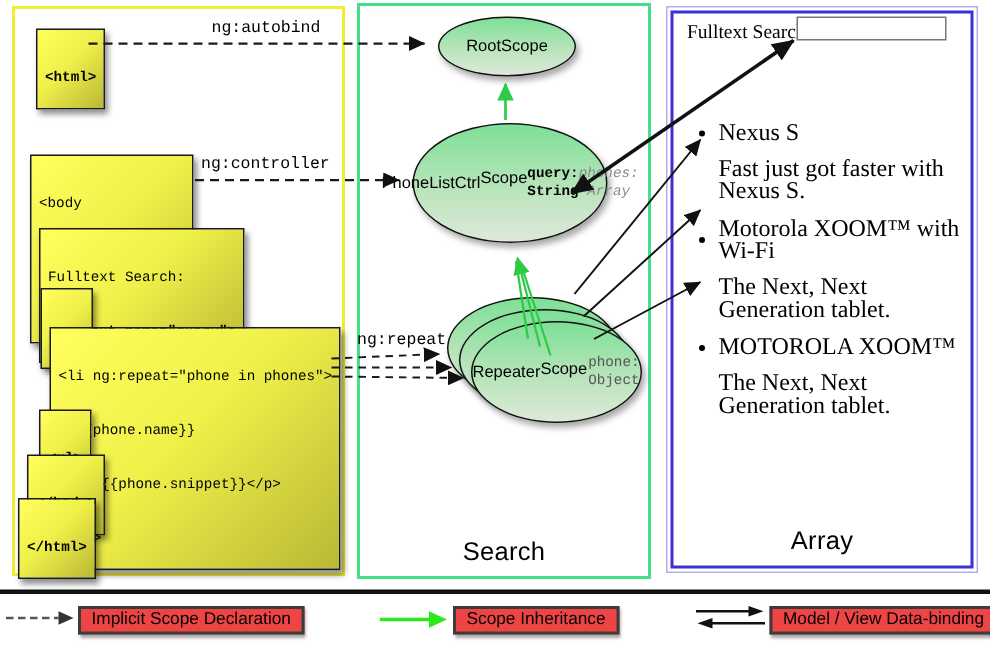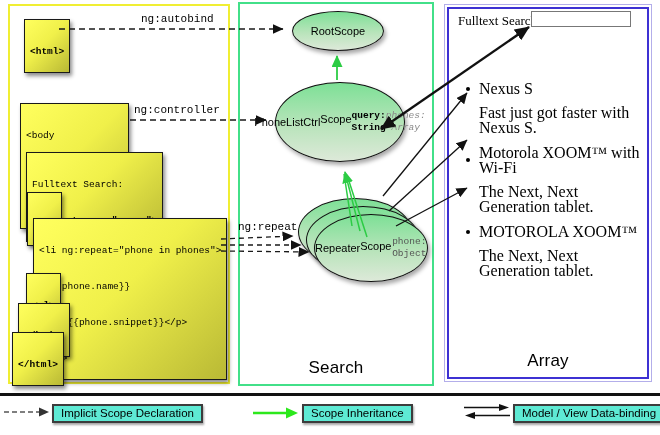--- a/index.html
+++ b/index.html
@@ -49,21 +49,21 @@
              font-family:"Liberation Serif",serif;font-size:16px;line-height:15px;}
   .v-name{display:flex;align-items:center;gap:9px;margin-bottom:9px;}
   .bullet{width:4px;height:4px;border-radius:50%;background:#000;flex:0 0 auto;}
   .v-snip{margin-left:13px;margin-bottom:10px;}
 
   
   #arrows{position:absolute;left:0;top:0;z-index:6;pointer-events:none;}
 
   
   .separator{position:absolute;left:0;top:393px;width:660px;height:3px;background:#111;z-index:2;}
-  .legend-box{position:absolute;top:404px;z-index:3;border:2px solid #3c3c3c;background:#5eead4;
+  .legend-box{position:absolute;top:404px;z-index:3;border:2px solid #3c3c3c;background:#ef4444;
               padding:1px 7px 2px;font-size:11.5px;white-space:nowrap;
               box-shadow:1px 2px 2px rgba(0,0,0,.35);}
   .legend-glyph{position:absolute;z-index:3;}
 </style>
 </head>
 <body>
 
 <div class="panel" id="template-panel">
   <div class="panel-title">Template</div>
 </div>

